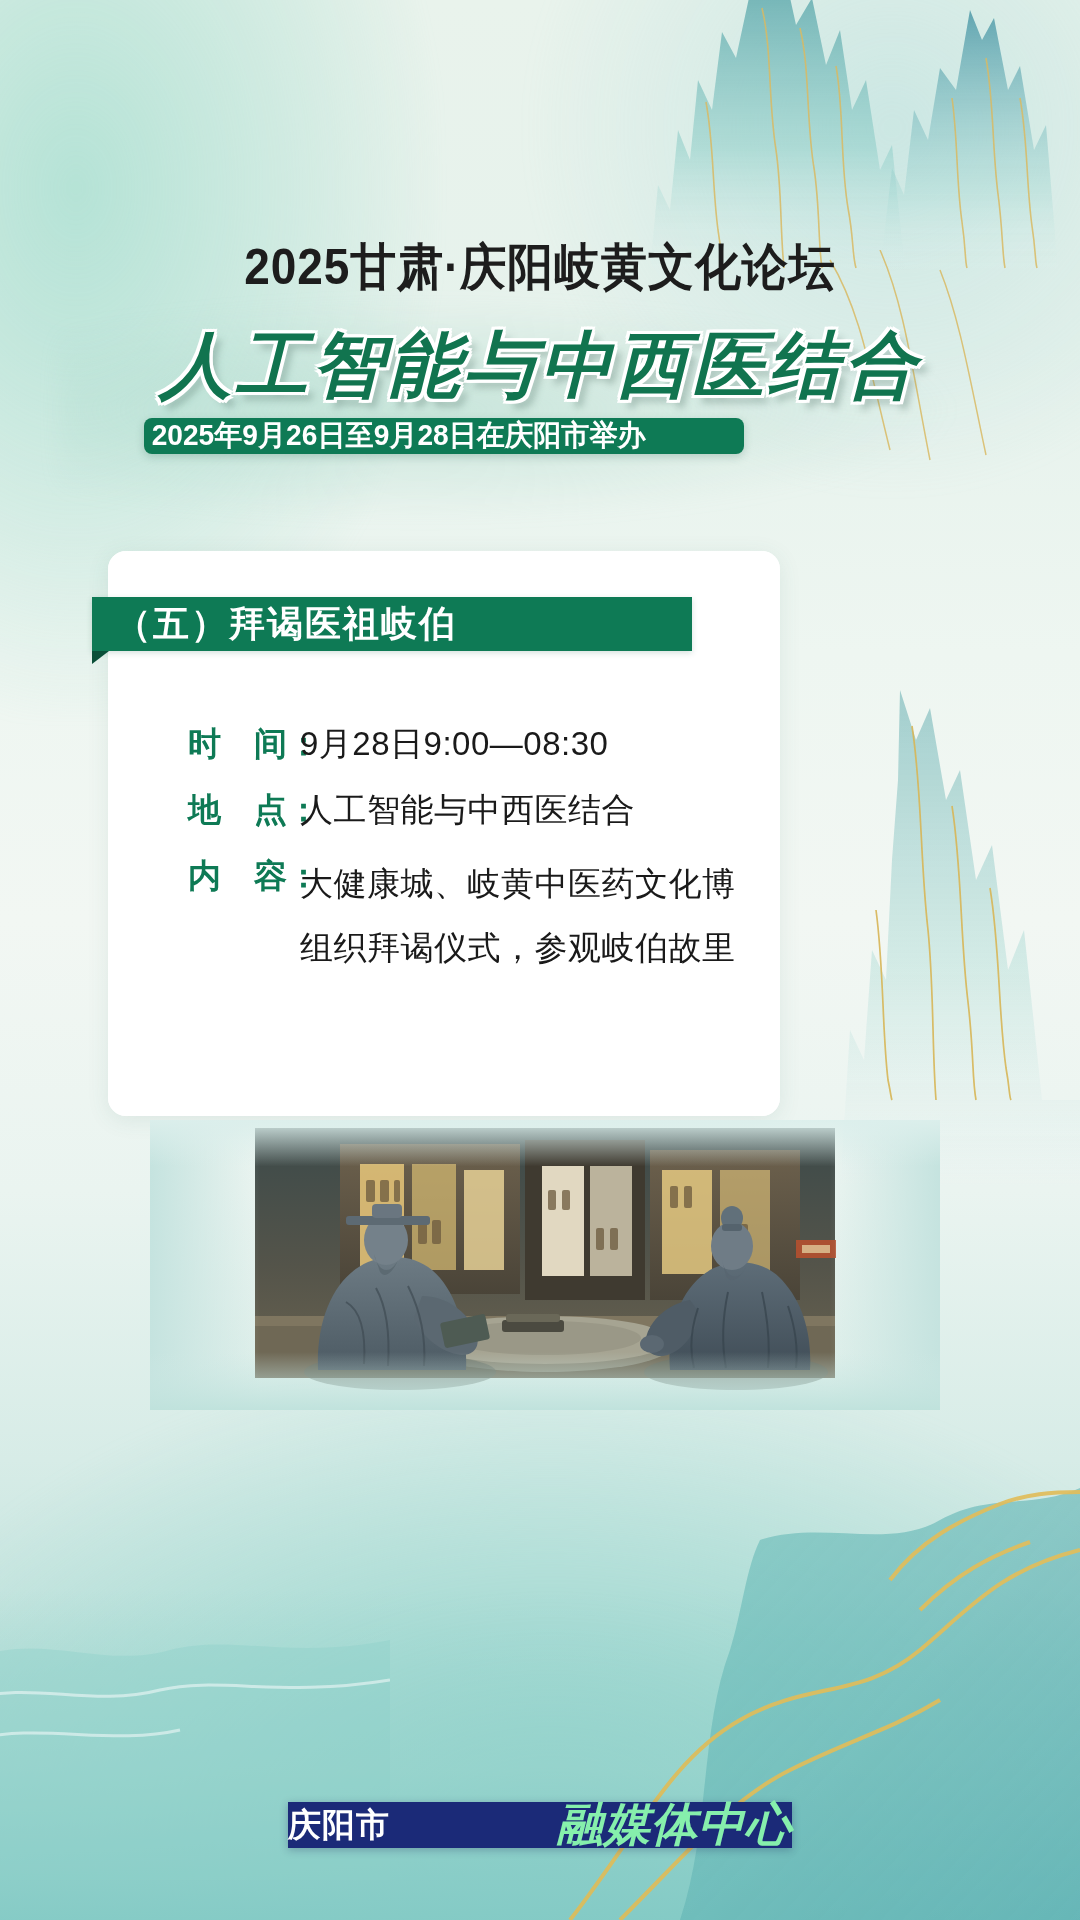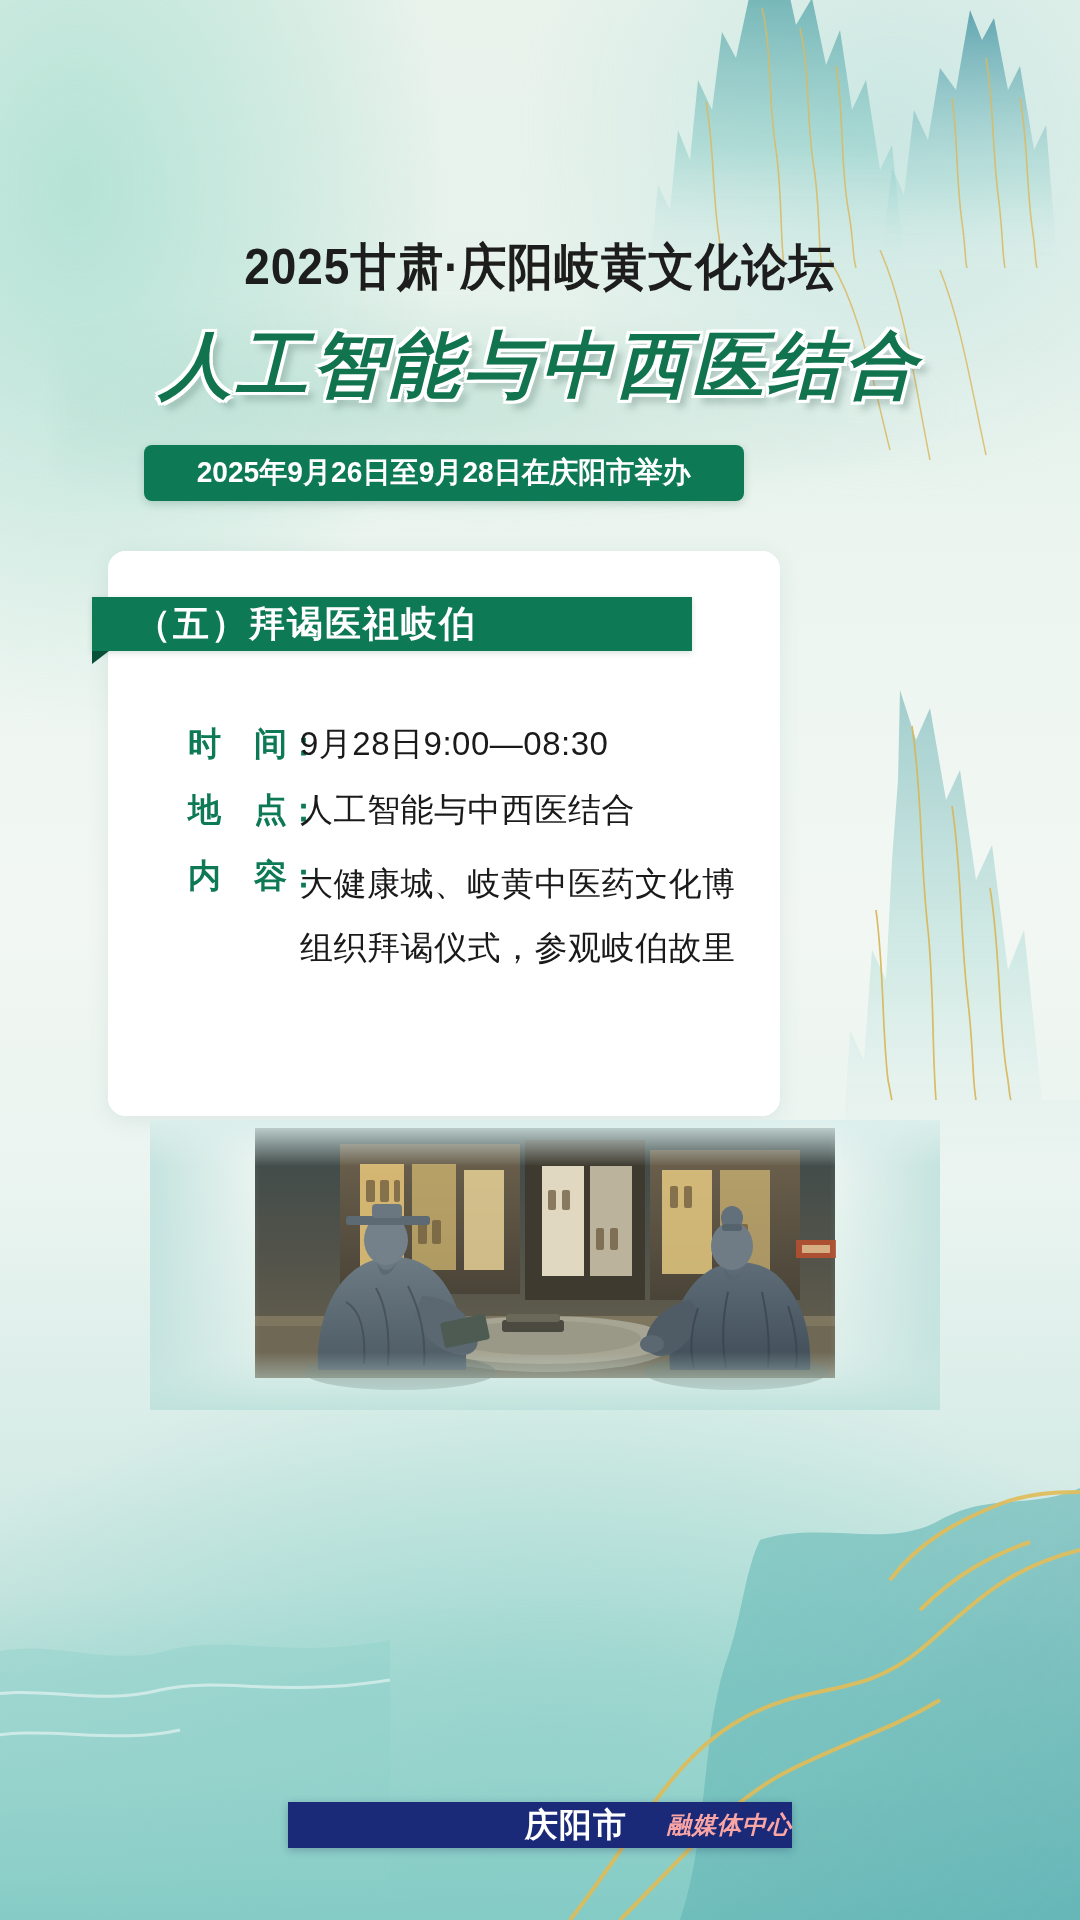--- a/index.html
+++ b/index.html
@@ -82,45 +82,44 @@
     font-style:italic;
     font-size:72px;
     letter-spacing:4px;
     color:#11744f;
     text-shadow:
       3px 0 0 #fff, -3px 0 0 #fff, 0 3px 0 #fff, 0 -3px 0 #fff,
       3px 3px 0 #fff, -3px -3px 0 #fff, 3px -3px 0 #fff, -3px 3px 0 #fff,
       7px 8px 7px rgba(90,120,110,.38);
   }
   .date-banner {
-    position:absolute; left:144px; top:445px;
-    width:600px; height:56px;
+    position:absolute; left:144px; top:418px;
+    width:600px; height:36px;
     background:#0e7a55;
     border-radius:8px;
-    display:flex; align-items:center; justify-content:center;
+    display:flex; align-items:center; justify-content:flex-start;
     box-shadow:0 3px 9px rgba(30,90,70,.22);
   }
   .date-banner span {
     color:#ffffff;
     font-size:29px;
     font-weight:700;
     letter-spacing:0px;
     transform:scaleX(.97);
     white-space:nowrap;
   }
 
   
   .sec-bar {
     position:absolute;
     left:92px; top:597px;
     width:600px; height:54px;
     background:#0e7a55;
     display:flex; align-items:center;
     box-shadow:0 2px 6px rgba(30,90,70,.18);
-    padding-left:20px;
   }
   .sec-bar span {
     color:#ffffff;
     font-family:"DejaVu Serif","Liberation Serif",serif;
     font-weight:700;
     font-size:36px;
     letter-spacing:2px;
     margin-left:23px;
     white-space:nowrap;
   }
@@ -164,33 +163,32 @@
     left:150px; top:1120px;
     width:790px; height:290px;
   }
 
   
   .logo {
     position:absolute;
     left:288px; top:1802px;
     width:504px; height:46px;
     background:#1b2a78;
-    display:flex; align-items:center; justify-content:flex-end;
+    display:flex; align-items:center; justify-content:space-between;
     box-shadow:0 2px 8px rgba(20,30,80,.28);
-    gap:40px;
   }
   .logo .l1 {
     color:#ffffff;
     font-family:"DejaVu Serif","Liberation Serif",serif;
     font-weight:700; font-size:33px; letter-spacing:1px;
   }
   .logo .l2 {
-    color:#fca5a5;
+    color:#86efac;
     font-family:"DejaVu Serif","Liberation Serif",serif;
-    font-weight:700; font-style:italic; font-size:24px; letter-spacing:1px;
+    font-weight:700; font-style:italic; font-size:46px; letter-spacing:1px;
   }
 
   .gold-line { position:absolute; pointer-events:none; }
 </style>
 </head>
 <body>
 
 <div id="poster">
 
   <div class="bg-layer">

